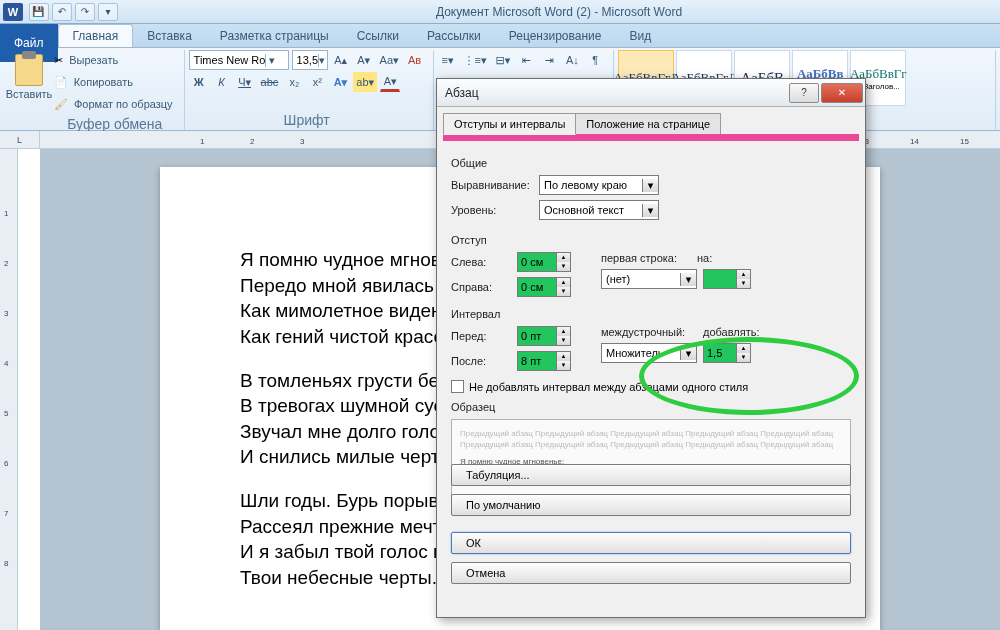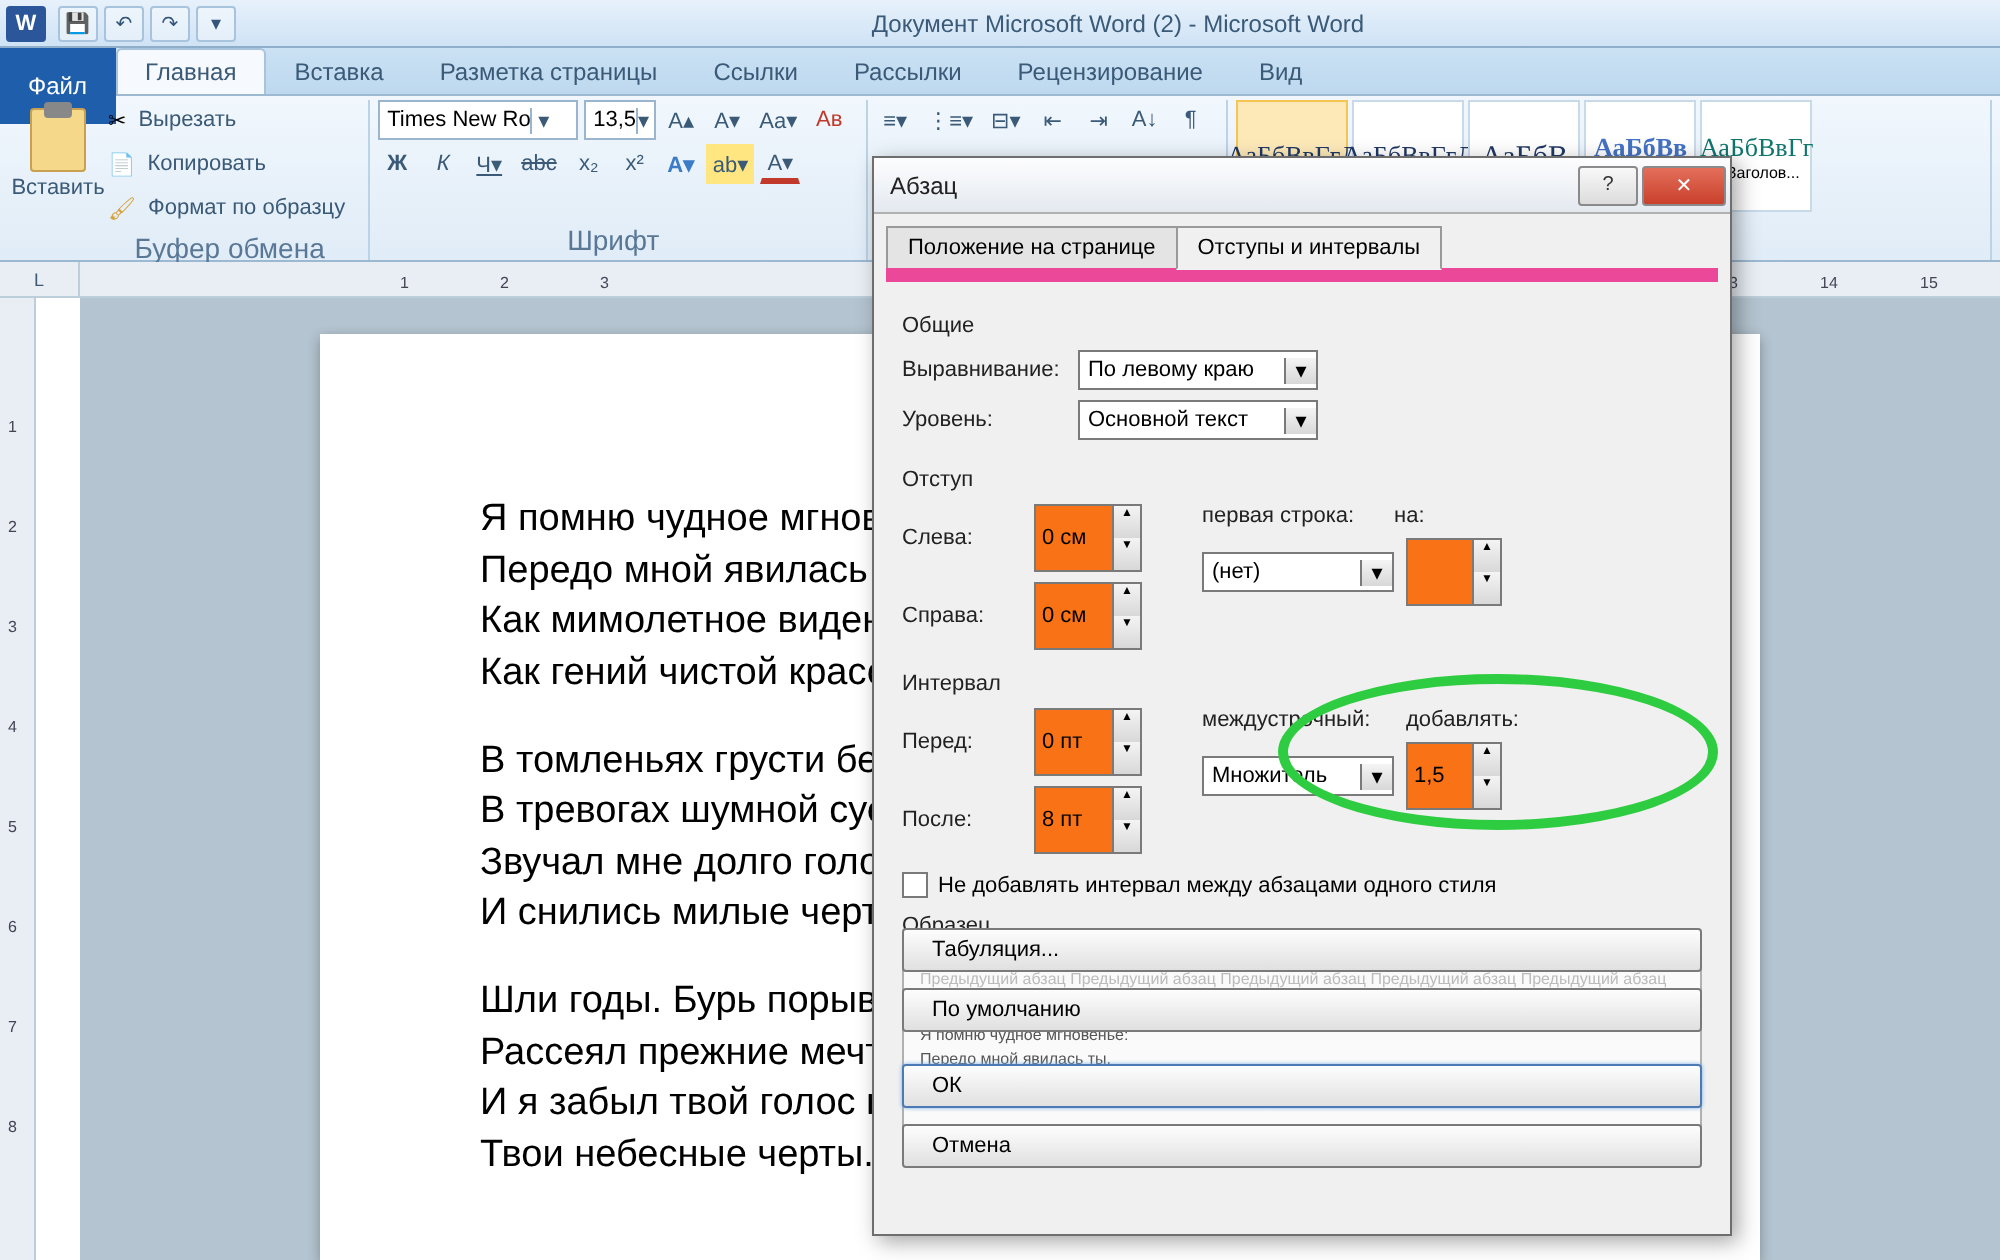--- a/index.html
+++ b/index.html
@@ -60,21 +60,21 @@
   .dlg-tab { padding:4px 10px; font-size:11px; border:1px solid #9a9a9a; background:#e4e4e4; margin-right:-1px; cursor:pointer;}
   .dlg-tab.active{ background:#f0f0f0; border-bottom-color:#f0f0f0; position:relative; z-index:2;}
   .dlg-body { border-top:7px solid #ec4899; margin:0 6px 6px 6px; padding:10px 8px; position:relative; top:-1px; background:#f0f0f0; height:460px;}
   
   .section-label { font-size:11px; color:#222; margin:6px 0 6px 0;}
   .field-row { display:flex; align-items:center; margin-bottom:5px; gap:6px;}
   .field-label { width:82px; font-size:11px; color:#222; text-align:left;}
   .combo { display:flex; height:20px; border:1px solid #7a7a7a; background:#fff; font-size:11px; align-items:center;}
   .combo-text{padding:0 4px; flex:1;}
   .combo-arrow{width:16px; border-left:1px solid #7a7a7a; text-align:center; background:linear-gradient(#f4f4f4,#d8d8d8);}
-  .spinner { display:flex; height:34px; border:1px solid #7a7a7a; background:#f97316; font-size:11px; width:54px;}
+  .spinner { display:flex; height:20px; border:1px solid #7a7a7a; background:#22c55e; font-size:11px; width:54px;}
   .spinner-text{flex:1; padding:0 3px; display:flex; align-items:center;}
   .spinner-btns{width:14px; display:flex; flex-direction:column; border-left:1px solid #7a7a7a;}
   .spin{flex:1; font-size:6px; line-height:8px; text-align:center; background:linear-gradient(#f4f4f4,#d8d8d8);}
   .chk{display:flex; align-items:center; gap:5px; font-size:11px; margin:4px 0 8px 0;}
   .chk-box{width:13px; height:13px; border:1px solid #7a7a7a; background:#fff;}
   .preview-box{ border:1px solid #b0b0b0; background:#fafafa; height:96px; padding:8px; font-size:8px; color:#999; line-height:1.4; overflow:hidden;}
   
   .dlg-footer{position:absolute; bottom:10px; left:8px; right:8px; display:flex; gap:8px;flex-direction:column;}
   .dlg-footer .spacer{flex:1;}
   .btn{height:22px; padding:0 14px; font-size:11px; border:1px solid #7a7a7a; background:linear-gradient(#fdfdfd,#e0e0e0); border-radius:2px; cursor:pointer; display:flex; align-items:center;}
@@ -232,22 +232,22 @@
 </div>
 
 <div class="dialog">
   <div class="dlg-title">
     <span>Абзац</span>
     <span class="spacer"></span>
     <div class="dlg-btn">?</div>
     <div class="dlg-btn close">✕</div>
   </div>
   <div class="dlg-tabs">
+    <div class="dlg-tab active">Отступы и интервалы</div>
     <div class="dlg-tab">Положение на странице</div>
-    <div class="dlg-tab active">Отступы и интервалы</div>
   </div>
   <div class="dlg-body">
 
     <div class="section-label">Общие</div>
     <div class="field-row">
       <div class="field-label">Выравнивание:</div>
       <div class="combo" style="width:120px;">
           <span class="combo-text">По левому краю</span>
           <span class="combo-arrow">▾</span>
         </div>

